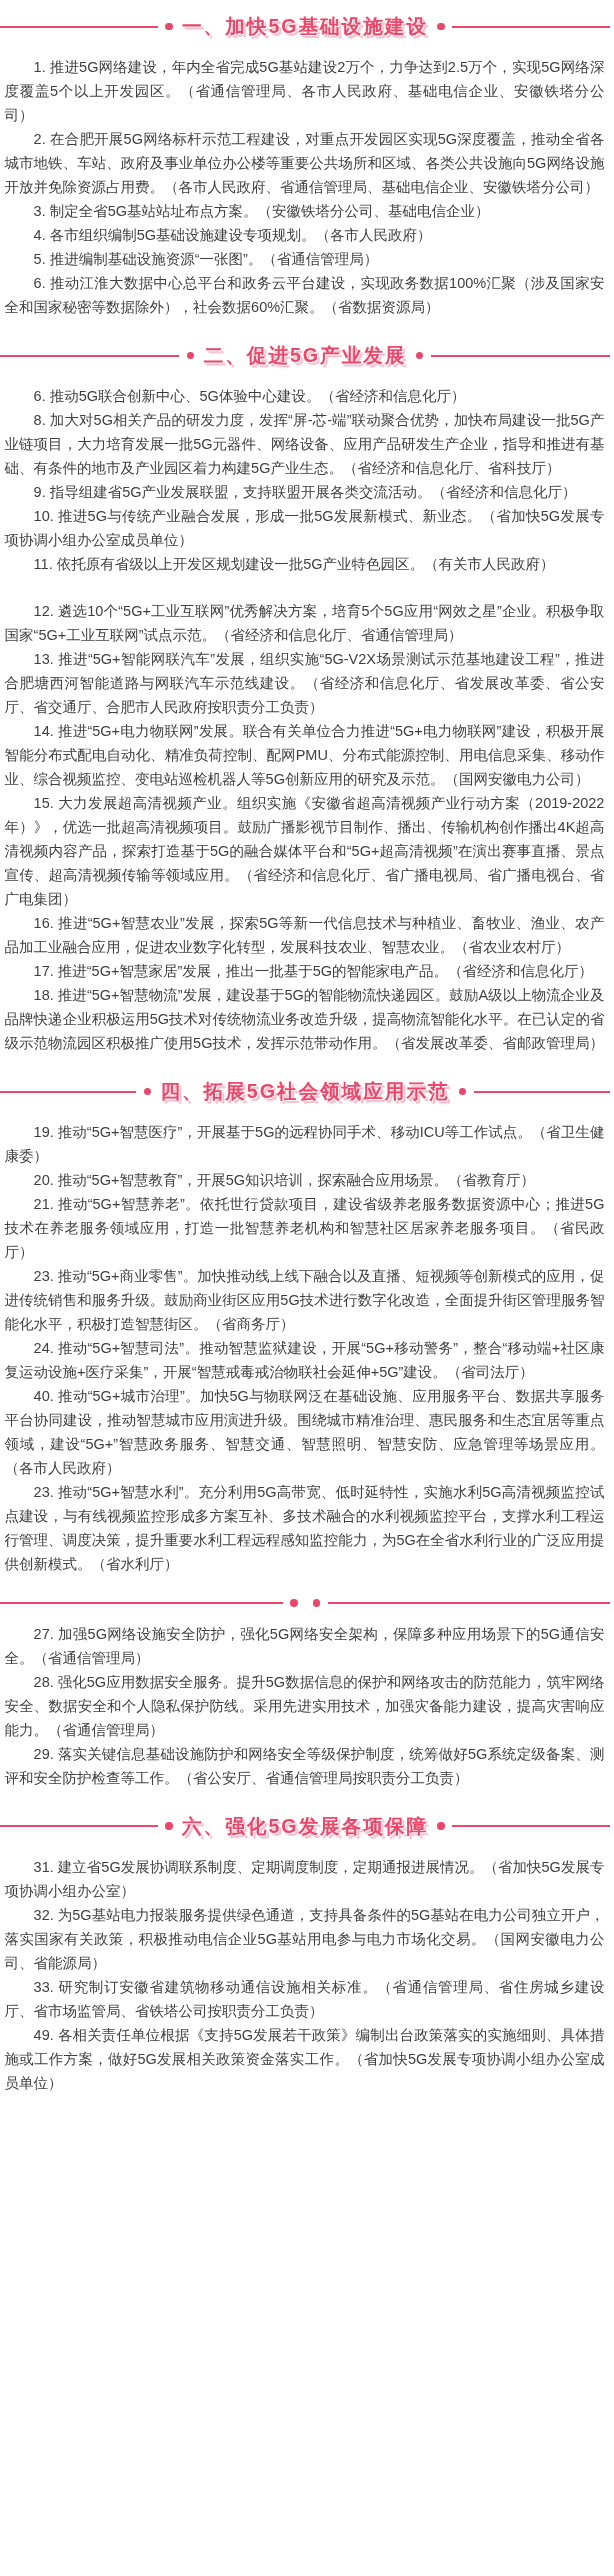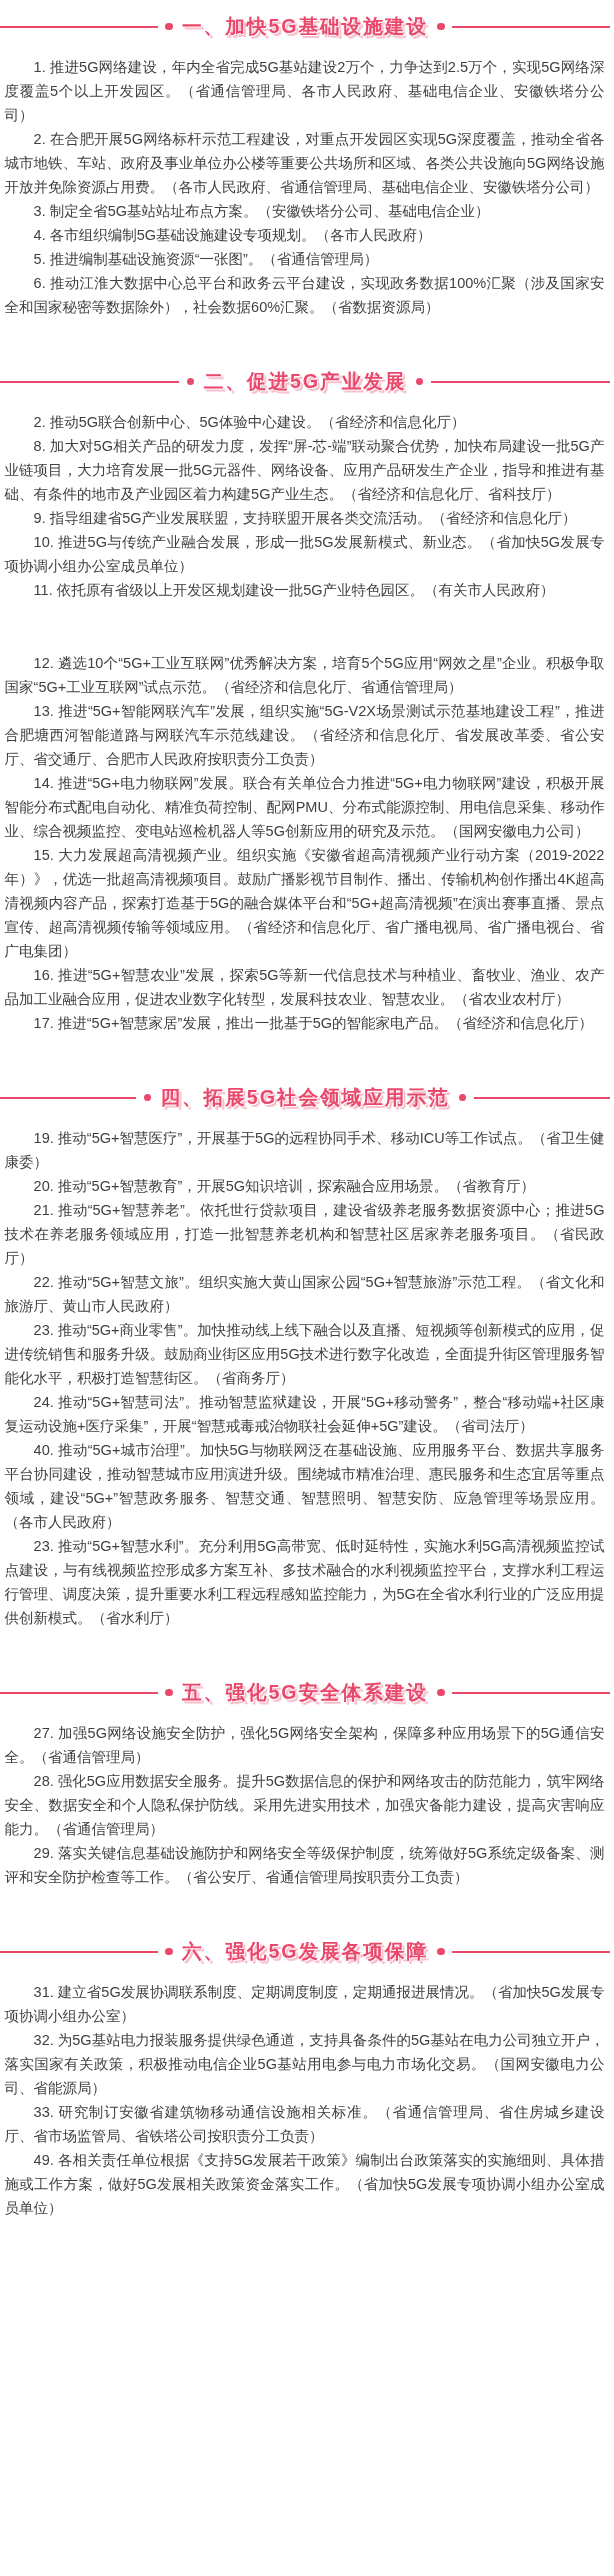--- a/index.html
+++ b/index.html
@@ -14,21 +14,21 @@
     width:615px;
     min-height:2576px;
     background:var(--bg);
     font-family:"Liberation Sans","DejaVu Sans",sans-serif;
     color:var(--text);
   }
   .doc{
     width:610px;
     padding:7.5px 4.7px 34px 3.7px;
   }
-  .sec{margin-top:49px;}
+  .sec{margin-top:23px;}
   .sec:first-child{margin-top:5.6px;}
   .sec-header{
     display:flex;
     align-items:center;
     margin:0 -4.7px 15px -3.7px; 
   }
   .hline{
     flex:1 1 auto;
     height:1.9px;
     background:var(--accent);
@@ -85,64 +85,63 @@
 
   <section class="sec">
     <div class="sec-header">
       <span class="hline"></span>
       <span class="hdot"></span>
       <h2 class="sec-title">二、促进5G产业发展</h2>
       <span class="hdot"></span>
       <span class="hline"></span>
     </div>
     <div class="sec-body">
-        <p class="item">2. 推动5G联合创新中心、5G体验中心建设。（省经济和信息化厅）</p>
+        <p class="item">6. 推动5G联合创新中心、5G体验中心建设。（省经济和信息化厅）</p>
         <p class="item">8. 加大对5G相关产品的研发力度，发挥“屏-芯-端”联动聚合优势，加快布局建设一批5G产业链项目，大力培育发展一批5G元器件、网络设备、应用产品研发生产企业，指导和推进有基础、有条件的地市及产业园区着力构建5G产业生态。（省经济和信息化厅、省科技厅）</p>
         <p class="item">9. 指导组建省5G产业发展联盟，支持联盟开展各类交流活动。（省经济和信息化厅）</p>
         <p class="item">10. 推进5G与传统产业融合发展，形成一批5G发展新模式、新业态。（省加快5G发展专项协调小组办公室成员单位）</p>
         <p class="item">11. 依托原有省级以上开发区规划建设一批5G产业特色园区。（有关市人民政府）</p>
       </div>
   </section>
 
   <section class="sec">
     <div class="sec-body">
         <p class="item">12. 遴选10个“5G+工业互联网”优秀解决方案，培育5个5G应用“网效之星”企业。积极争取国家“5G+工业互联网”试点示范。（省经济和信息化厅、省通信管理局）</p>
         <p class="item">13. 推进“5G+智能网联汽车”发展，组织实施“5G-V2X场景测试示范基地建设工程”，推进合肥塘西河智能道路与网联汽车示范线建设。（省经济和信息化厅、省发展改革委、省公安厅、省交通厅、合肥市人民政府按职责分工负责）</p>
         <p class="item">14. 推进“5G+电力物联网”发展。联合有关单位合力推进“5G+电力物联网”建设，积极开展智能分布式配电自动化、精准负荷控制、配网PMU、分布式能源控制、用电信息采集、移动作业、综合视频监控、变电站巡检机器人等5G创新应用的研究及示范。（国网安徽电力公司）</p>
         <p class="item">15. 大力发展超高清视频产业。组织实施《安徽省超高清视频产业行动方案（2019-2022年）》，优选一批超高清视频项目。鼓励广播影视节目制作、播出、传输机构创作播出4K超高清视频内容产品，探索打造基于5G的融合媒体平台和“5G+超高清视频”在演出赛事直播、景点宣传、超高清视频传输等领域应用。（省经济和信息化厅、省广播电视局、省广播电视台、省广电集团）</p>
         <p class="item">16. 推进“5G+智慧农业”发展，探索5G等新一代信息技术与种植业、畜牧业、渔业、农产品加工业融合应用，促进农业数字化转型，发展科技农业、智慧农业。（省农业农村厅）</p>
         <p class="item">17. 推进“5G+智慧家居”发展，推出一批基于5G的智能家电产品。（省经济和信息化厅）</p>
+        <p class="item">18. 推进“5G+智慧物流”发展，建设基于5G的智能物流快递园区。鼓励A级以上物流企业及品牌快递企业积极运用5G技术对传统物流业务改造升级，提高物流智能化水平。在已认定的省级示范物流园区积极推广使用5G技术，发挥示范带动作用。（省发展改革委、省邮政管理局）</p>
       </div>
   </section>
 
   <section class="sec">
     <div class="sec-header">
       <span class="hline"></span>
       <span class="hdot"></span>
       <h2 class="sec-title">四、拓展5G社会领域应用示范</h2>
       <span class="hdot"></span>
       <span class="hline"></span>
     </div>
     <div class="sec-body">
         <p class="item">19. 推动“5G+智慧医疗”，开展基于5G的远程协同手术、移动ICU等工作试点。（省卫生健康委）</p>
         <p class="item">20. 推动“5G+智慧教育”，开展5G知识培训，探索融合应用场景。（省教育厅）</p>
         <p class="item">21. 推动“5G+智慧养老”。依托世行贷款项目，建设省级养老服务数据资源中心；推进5G技术在养老服务领域应用，打造一批智慧养老机构和智慧社区居家养老服务项目。（省民政厅）</p>
-        <p class="item">22. 推动“5G+智慧文旅”。组织实施大黄山国家公园“5G+智慧旅游”示范工程。（省文化和旅游厅、黄山市人民政府）</p>
         <p class="item">23. 推动“5G+商业零售”。加快推动线上线下融合以及直播、短视频等创新模式的应用，促进传统销售和服务升级。鼓励商业街区应用5G技术进行数字化改造，全面提升街区管理服务智能化水平，积极打造智慧街区。（省商务厅）</p>
         <p class="item">24. 推动“5G+智慧司法”。推动智慧监狱建设，开展“5G+移动警务”，整合“移动端+社区康复运动设施+医疗采集”，开展“智慧戒毒戒治物联社会延伸+5G”建设。（省司法厅）</p>
         <p class="item">40. 推动“5G+城市治理”。加快5G与物联网泛在基础设施、应用服务平台、数据共享服务平台协同建设，推动智慧城市应用演进升级。围绕城市精准治理、惠民服务和生态宜居等重点领域，建设“5G+”智慧政务服务、智慧交通、智慧照明、智慧安防、应急管理等场景应用。（各市人民政府）</p>
         <p class="item">23. 推动“5G+智慧水利”。充分利用5G高带宽、低时延特性，实施水利5G高清视频监控试点建设，与有线视频监控形成多方案互补、多技术融合的水利视频监控平台，支撑水利工程运行管理、调度决策，提升重要水利工程远程感知监控能力，为5G在全省水利行业的广泛应用提供创新模式。（省水利厅）</p>
       </div>
   </section>
 
   <section class="sec">
     <div class="sec-header">
       <span class="hline"></span>
       <span class="hdot"></span>
-      <h2 class="sec-title">五、强化5G安全体系建设</h2>
       <span class="hdot"></span>
       <span class="hline"></span>
     </div>
     <div class="sec-body">
         <p class="item">27. 加强5G网络设施安全防护，强化5G网络安全架构，保障多种应用场景下的5G通信安全。（省通信管理局）</p>
         <p class="item">28. 强化5G应用数据安全服务。提升5G数据信息的保护和网络攻击的防范能力，筑牢网络安全、数据安全和个人隐私保护防线。采用先进实用技术，加强灾备能力建设，提高灾害响应能力。（省通信管理局）</p>
         <p class="item">29. 落实关键信息基础设施防护和网络安全等级保护制度，统筹做好5G系统定级备案、测评和安全防护检查等工作。（省公安厅、省通信管理局按职责分工负责）</p>
       </div>
   </section>
 

